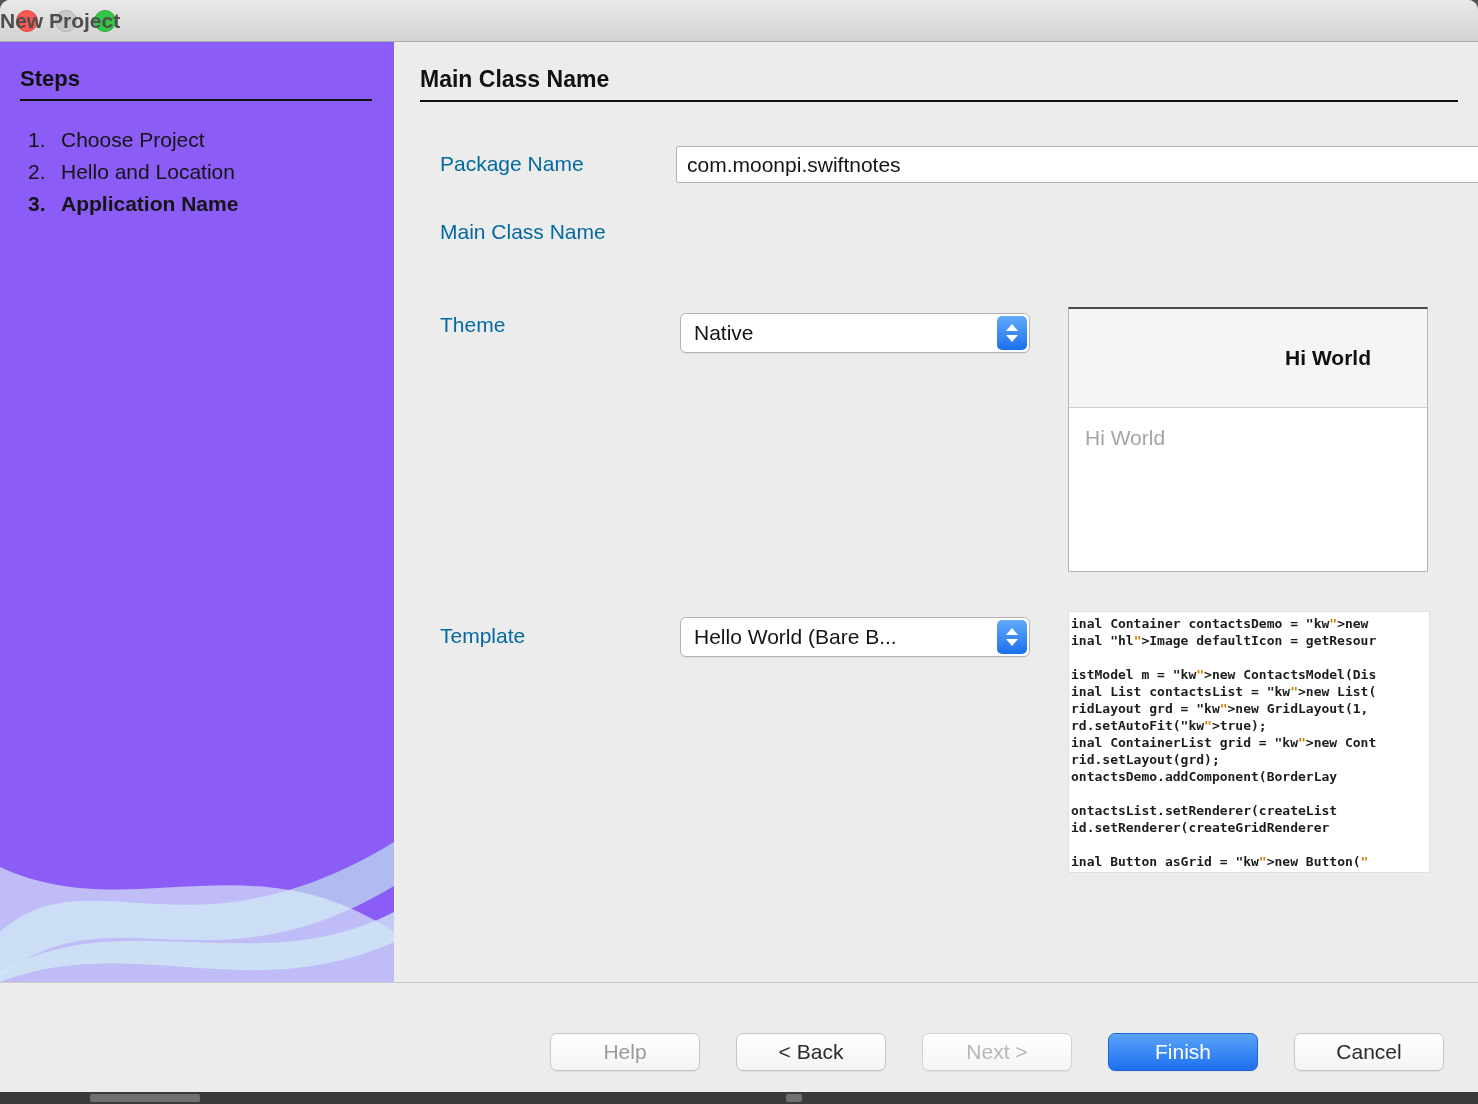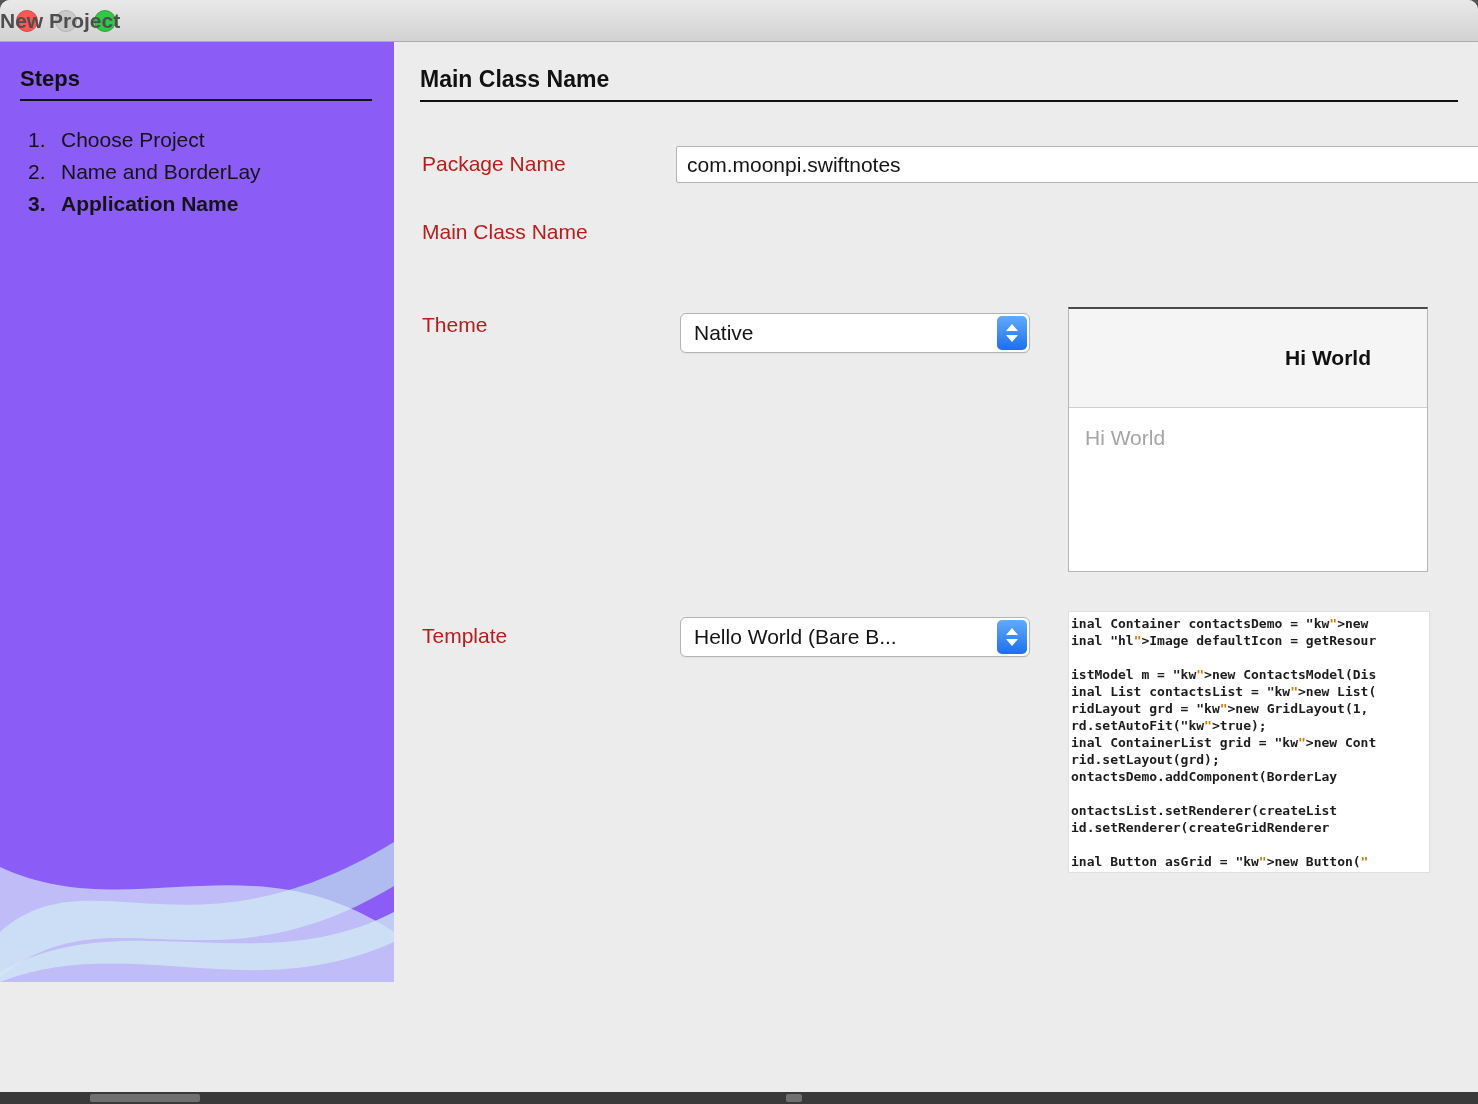--- a/index.html
+++ b/index.html
@@ -35,21 +35,21 @@
   .step-row.active { font-weight:700; }
   .watermark { position:absolute; left:0; bottom:0; width:394px; height:200px; }
 
   
   .main { position:absolute; left:394px; top:42px; width:1084px; height:940px;
           background:#ececec; }
   .main-title { position:absolute; left:26px; top:24px; font-size:23px;
                 font-weight:700; color:#111; }
   .main-rule { position:absolute; left:26px; top:58px; width:1038px; height:2px;
                background:#111; }
-  .field-label { position:absolute; left:28px; font-size:21px; color:#b91c1c; white-space:nowrap; }
+  .field-label { position:absolute; left:46px; font-size:21px; color:#0369a1; white-space:nowrap; }
   .text-input { position:absolute; left:282px; width:828px; height:37px;
                 border:1px solid #b4b4b4; border-radius:2px; background:#fff;
                 font-family:"Liberation Sans","DejaVu Sans",sans-serif;
                 font-size:21px; color:#141414; padding:0 10px; outline:none; }
 
   .combo { position:absolute; left:286px; width:350px; height:40px;
            background:#fff; border:1px solid #b4b4b4; border-radius:6px;
            display:flex; align-items:center; padding-left:13px; cursor:default;
            box-shadow:0 1px 1px rgba(0,0,0,.05); }
   .combo-value { font-size:21px; color:#141414; white-space:nowrap; overflow:hidden; }
@@ -116,21 +116,21 @@
   <div class="sidebar">
     <div class="steps-title">Steps</div>
     <div class="steps-rule"></div>
 
     <div class="step-row" style="top:86px;">
       <span class="step-num">1.</span>
       <span class="step-label">Choose Project</span>
     </div>
     <div class="step-row" style="top:118px;">
       <span class="step-num">2.</span>
-      <span class="step-label">Name and BorderLay</span>
+      <span class="step-label">Hello and Location</span>
     </div>
     <div class="step-row active" style="top:150px;">
       <span class="step-num">3.</span>
       <span class="step-label">Application Name</span>
     </div>
 
     <svg class="watermark" viewBox="0 0 394 200">
       <path d="M0 150 C 90 70, 190 185, 394 60 L394 104 C 210 215, 110 105, 0 195 Z" fill="#bcdcee" opacity="0.75"></path>
       <path d="M0 85 C 130 145, 250 55, 394 150 L394 200 L0 200 Z" fill="#dcefF8" opacity="0.65"></path>
       <path d="M0 190 C 120 120, 260 200, 394 130 L394 160 C 250 225, 130 150, 0 200 Z" fill="#cfe7f4" opacity="0.8"></path>
@@ -181,19 +181,28 @@
       <div class="code-line">rid.setLayout(grd);</div>
       <div class="code-line">ontactsDemo.addComponent(BorderLay</div>
       <div class="code-line"></div>
       <div class="code-line">ontactsList.setRenderer(createList</div>
       <div class="code-line">id.setRenderer(createGridRenderer</div>
       <div class="code-line"></div>
       <div class="code-line">inal Button asGrid = <span class="&lt;span">"</span>kw<span class="str">"</span>&gt;new Button(<span class="str">"</span></div>
     </div>
   </div>
 
+  <div class="footer">
+    <div class="btn-row">
+      <button class="btn btn-muted">Help</button>
+      <button class="btn">&lt; Back</button>
+      <button class="btn btn-disabled">Next &gt;</button>
+      <button class="btn btn-primary">Finish</button>
+      <button class="btn">Cancel</button>
+    </div>
+  </div>
 
   <div class="bottom-strip">
     <div class="smudge" style="left:90px; width:110px;"></div>
     <div class="smudge" style="left:786px; width:16px;"></div>
   </div>
 
 </div>
 
 </body></html>

